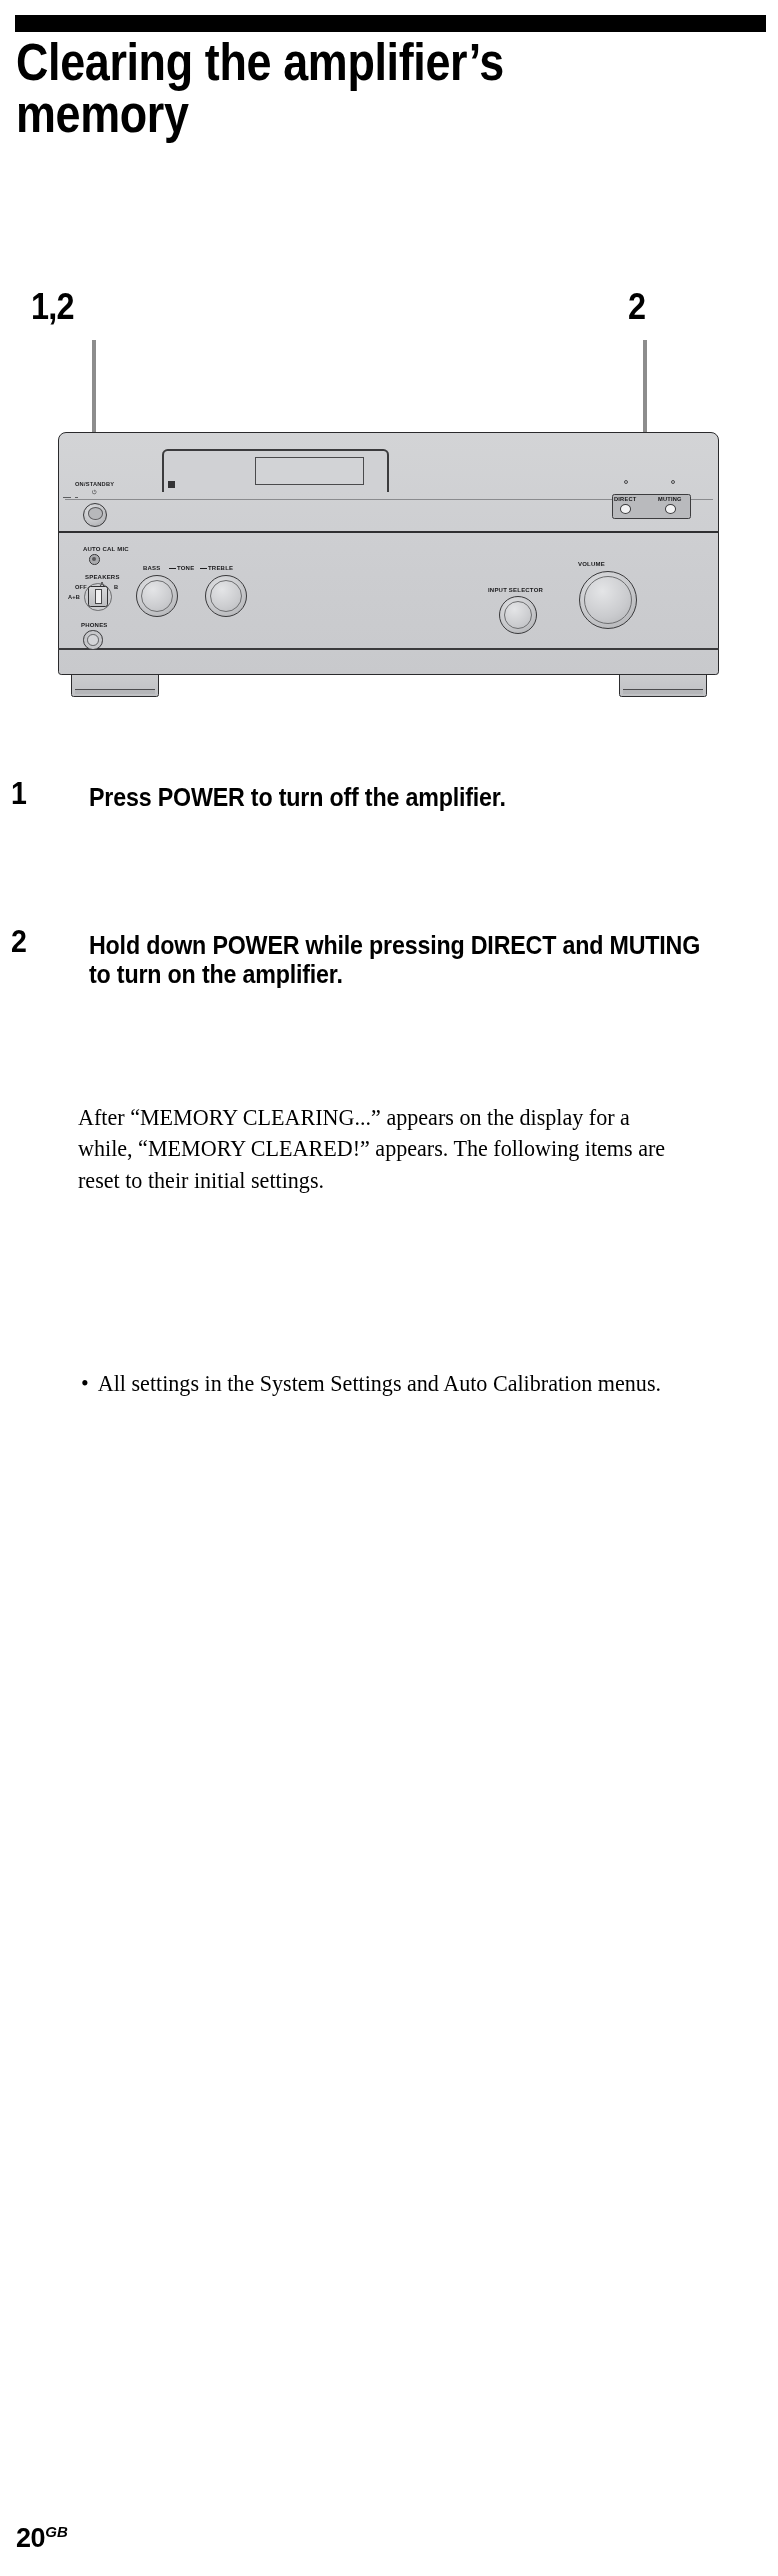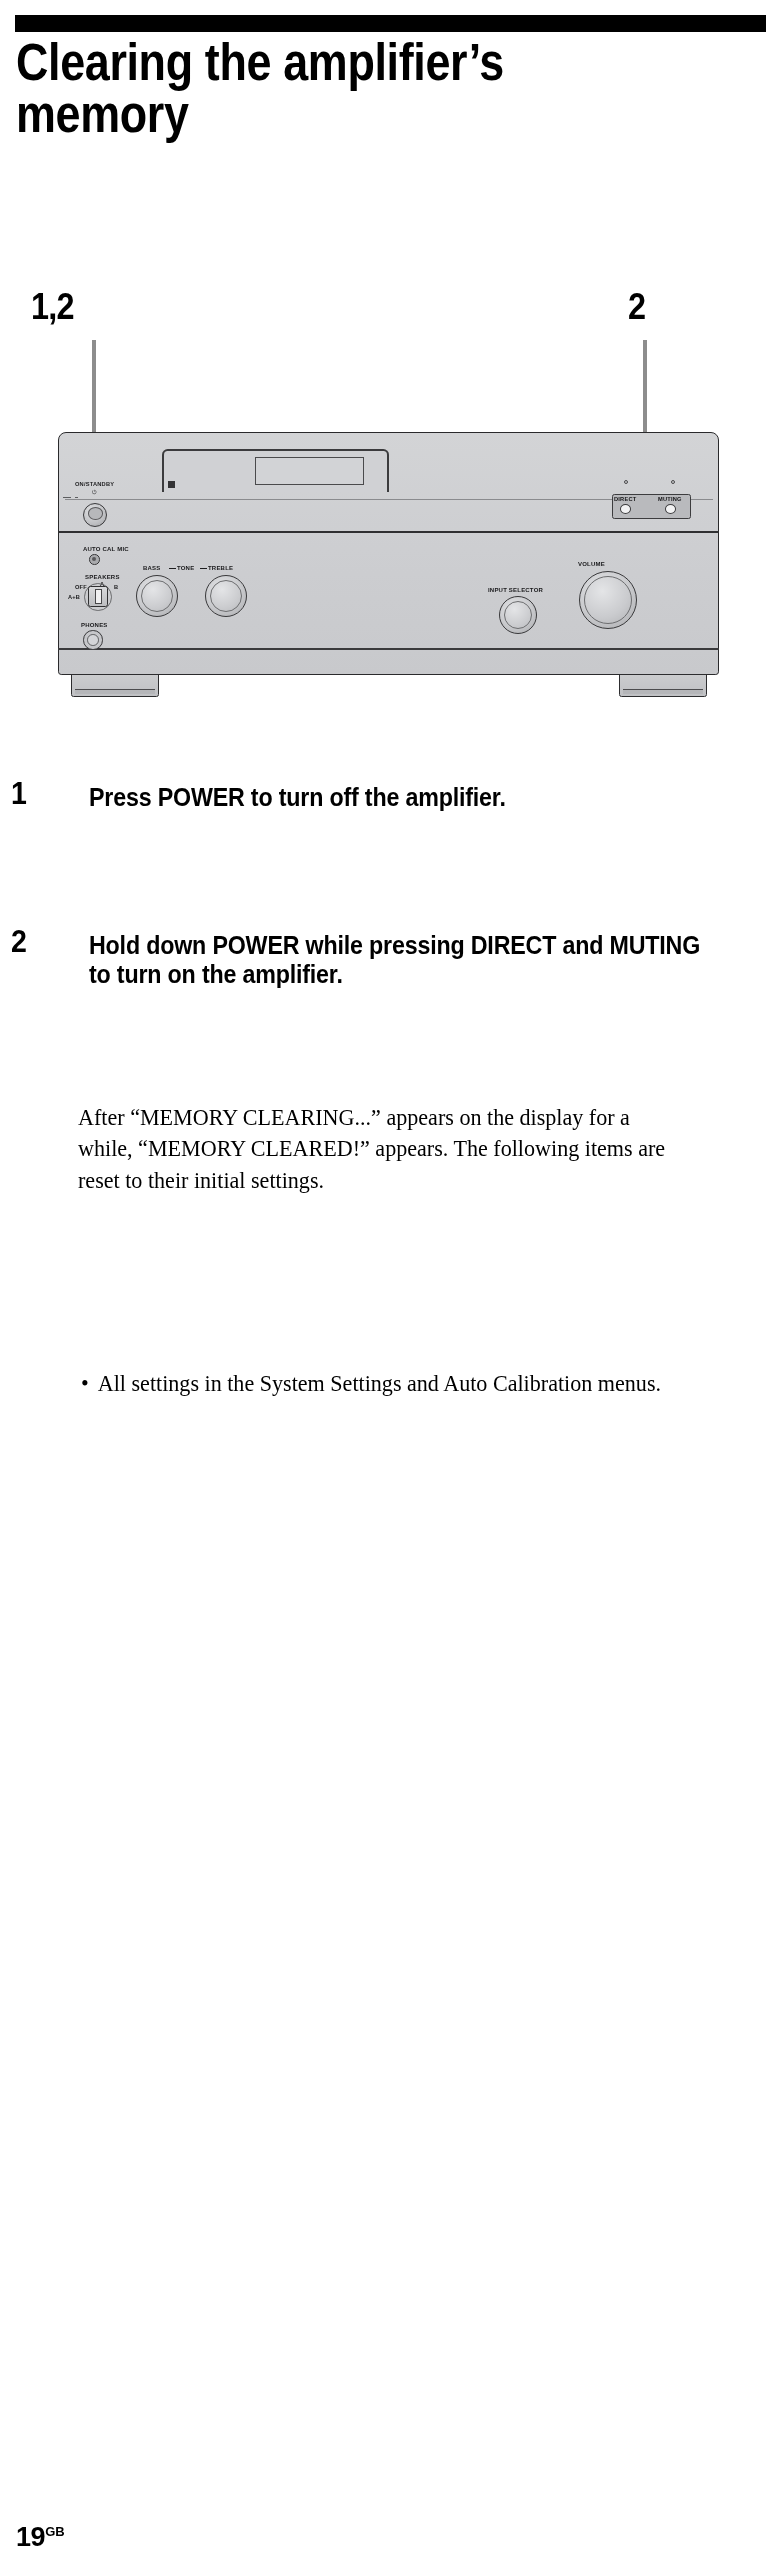--- a/index.html
+++ b/index.html
@@ -489,21 +489,22 @@
     position: absolute;
     left: 16px;
     top: 2524px;
     font-family: "Liberation Sans Narrow", "Liberation Sans", sans-serif;
     font-weight: bold;
     font-size: 27px;
     line-height: 1;
     letter-spacing: -0.4px;
   }
   .footer .region {
-    font-size: 13px;
+    font-size: 15px;
+    font-style: italic;
     vertical-align: super;
     letter-spacing: 0;
   }
 </style>
 </head>
 <body>
 
 <div class="page">
 
   <div class="top-rule"></div>
@@ -586,17 +587,17 @@
   </div>
 
   <div class="bullet-list">
     <div class="bullet-item">
       <span class="dot">•</span>
       <span>All settings in the System Settings and Auto Calibration menus.</span>
     </div>
   </div>
 
   <div class="footer">
-    <span>19</span><span class="region">GB</span>
+    <span>20</span><span class="region">GB</span>
   </div>
 
 </div>
 
 
 </body></html>

